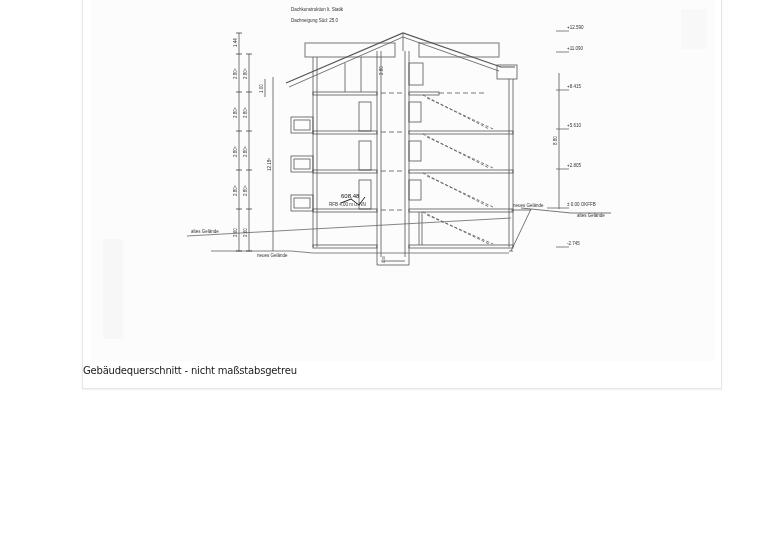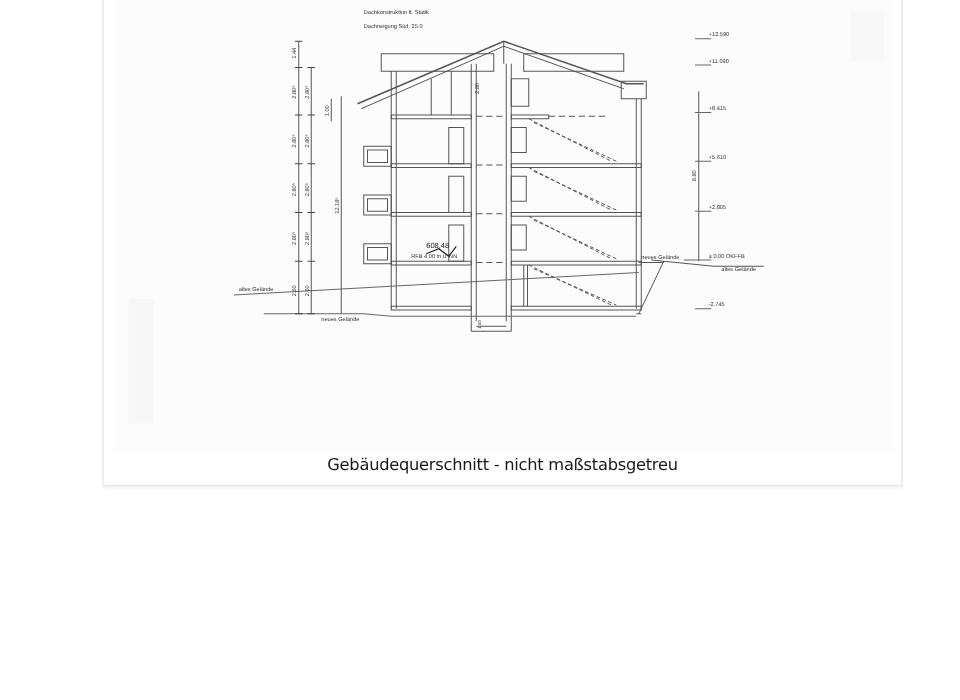--- a/index.html
+++ b/index.html
@@ -1,20 +1,20 @@
 <!DOCTYPE html>
 <html><head>
 <meta charset="utf-8">
 <style>
   html,body{margin:0;padding:0;background:#ffffff;}
   body{width:768px;height:560px;position:relative;overflow:hidden;font-family:"DejaVu Sans",sans-serif;}
   .card{position:absolute;left:82px;top:-2px;width:640px;height:391px;background:#fff;border:1px solid #e6e6e6;box-shadow:0 1px 2px rgba(0,0,0,0.06);box-sizing:border-box;}
   .figure{position:absolute;left:8px;top:0;width:624px;height:362px;background:#fdfdfd;}
   .figure svg{position:absolute;left:0;top:0;}
-  .caption{position:absolute;left:0;right:0;top:366px;text-align:center;font-family:"DejaVu Sans",sans-serif;font-size:13px;color:#1a1a1a;letter-spacing:-0.2px;}
+  .caption{position:absolute;left:0;right:0;top:366px;text-align:left;font-family:"DejaVu Sans",sans-serif;font-size:10px;color:#1a1a1a;letter-spacing:-0.2px;}
   .t{font-family:"Liberation Sans",sans-serif;fill:#333;}
 </style>
 </head>
 <body>
 
 <div class="card">
   <div class="figure">
     <svg width="624" height="362" viewBox="0 0 624 362" xmlns="http://www.w3.org/2000/svg">
 
       <rect x="0" y="0" width="624" height="362" fill="#fcfcfc"></rect>

